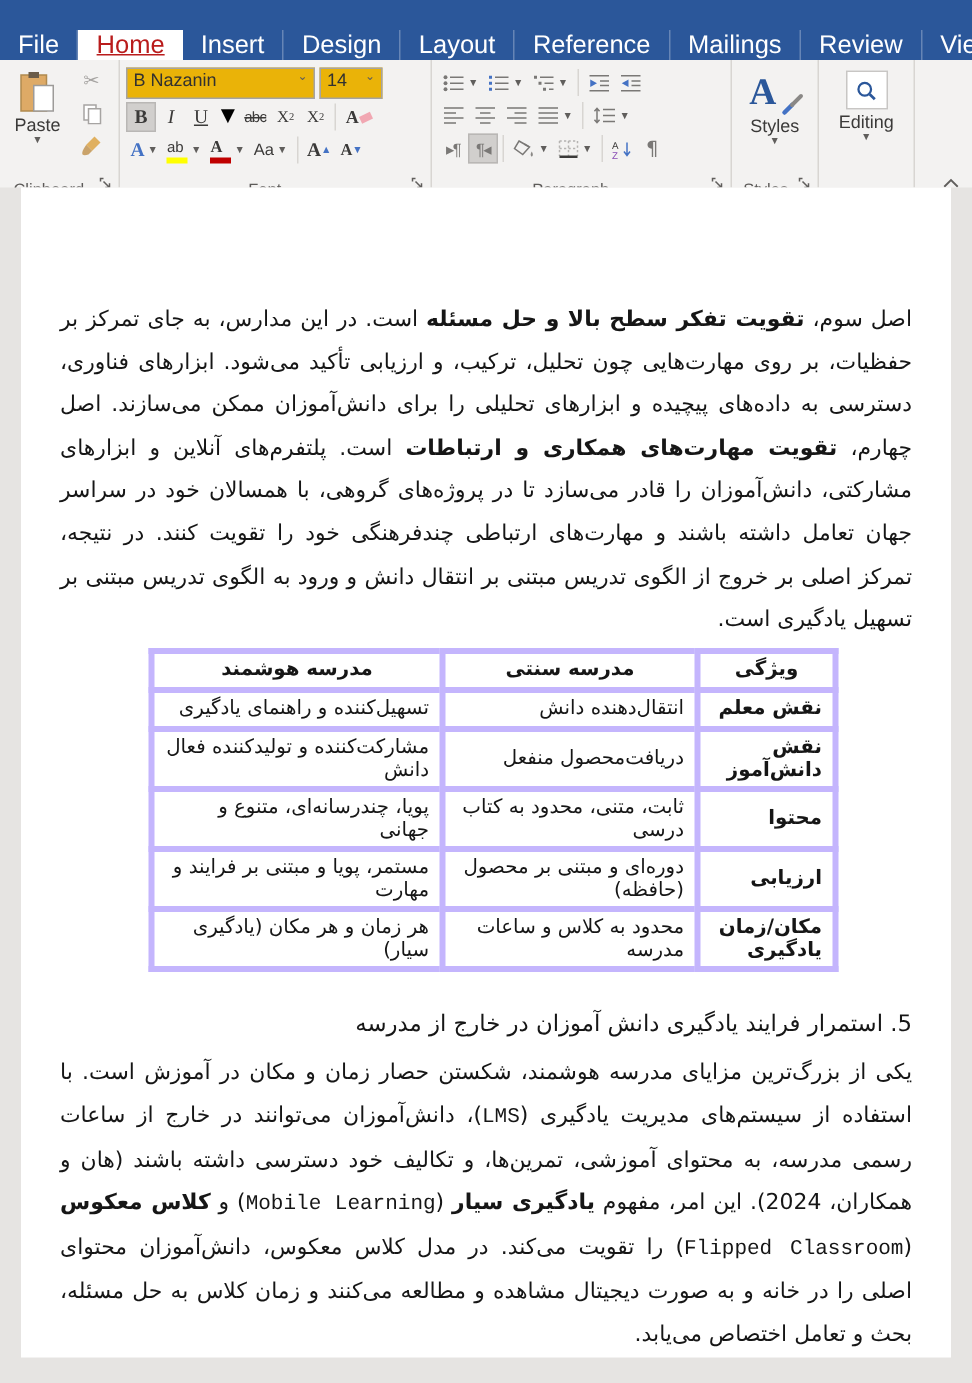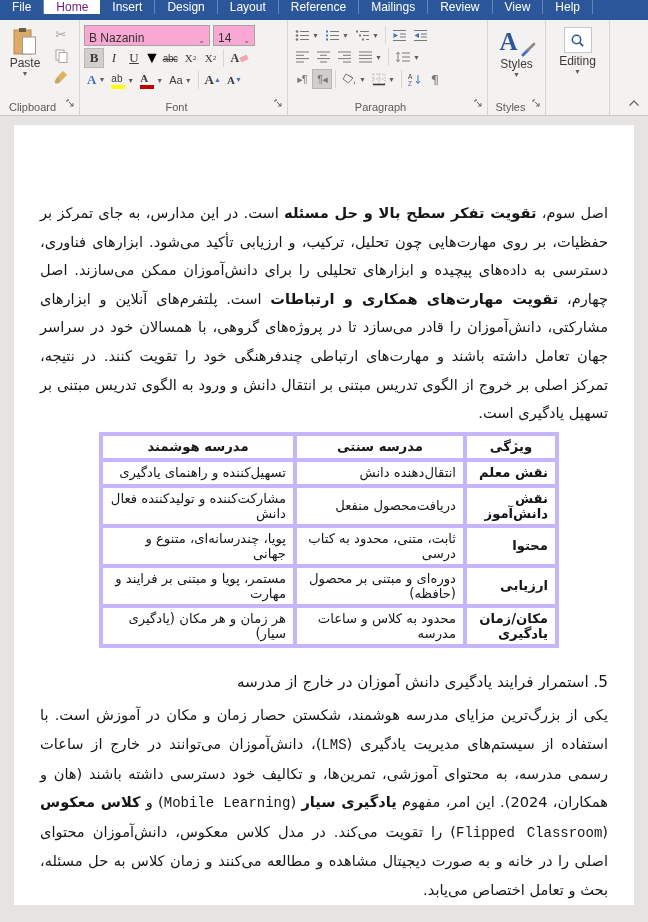--- a/index.html
+++ b/index.html
@@ -1,22 +1,22 @@
 <!DOCTYPE html>
 <html lang="en"><head>
 <meta charset="utf-8">
 <style>
   * { box-sizing: border-box; margin: 0; padding: 0; }
   html,body { width:648px; height:922px; overflow:hidden; }
   body { font-family:"Liberation Sans", sans-serif; background:#e6e4e2; position:relative; }
 
   
-  .tabbar { height:20px; background:#2b579a; display:flex; align-items:flex-start; color:#fff; font-size:12px; }
+  .tabbar { height:40px; background:#2b579a; display:flex; align-items:flex-end; color:#fff; font-size:17px; }
   .tab { display:flex; align-items:center; padding:0 12px; border-right:1px solid rgba(255,255,255,.28); cursor:default; white-space:nowrap; }
-  .tab.active { background:#fff; color:#701a75; border-right:none; }
+  .tab.active { background:#fff; color:#b91c1c; border-right:none;text-decoration:underline; }
   .tellme { display:flex; align-items:center; gap:7px; padding:0 12px; margin-left:16px; }
 
   
   .ribbon { height:96px; background:#f3f2f1; display:flex; position:relative; border-bottom:1px solid #c8c6c4; }
   .rgroup { position:relative; border-right:1px solid #d8d5d2; padding:5px 4px 16px 4px; }
   .gcap { position:absolute; bottom:2px; left:0; right:14px; text-align:center; font-size:11px; color:#5d5b59; }
   .launcher { position:absolute; bottom:3px; right:4px; }
   .rbtn { display:inline-flex; align-items:center; justify-content:center; height:20px; min-width:20px; padding:0 2px;
           color:#3b3a39; font-size:12px; border:1px solid transparent; }
   .rbtn.pressed { background:#d1cfcd; border-color:#b9b7b5; }
@@ -28,21 +28,21 @@
   
   .g-clip { width:80px; }
   .pastewrap { display:flex; }
   .pastebtn { width:42px; display:flex; flex-direction:column; align-items:center; font-size:12px; color:#3b3a39; padding-top:2px; }
   .pastebtn .dd { font-size:7px; color:#605e5c; }
   .clipcol { display:flex; flex-direction:column; gap:2px; margin-left:3px; }
   .smbtn { width:24px; height:19px; display:flex; align-items:center; justify-content:center; }
 
   
   .g-font { width:208px; }
-  .combo { height:21px; background:#f9a8d4; border:1px solid #a5a3a1; display:flex; align-items:flex-end; font-size:12px; color:#323130; padding:0 4px; justify-content:space-between; }
+  .combo { height:21px; background:#eab308; border:1px solid #a5a3a1; display:flex; align-items:flex-start; font-size:12px; color:#323130; padding:0 4px; justify-content:space-between; }
   .combo .chev { font-size:8px; color:#605e5c; }
   .serifb { font-family:"Liberation Serif", serif; font-weight:bold; font-size:13px; }
   .serifi { font-family:"Liberation Serif", serif; font-style:italic; font-size:13px; }
   .serifu { font-family:"Liberation Serif", serif; font-size:13px; text-decoration:underline; }
   .strike { font-size:10px; text-decoration:line-through; letter-spacing:-.5px; }
   .subsup { font-size:11px; font-family:"Liberation Serif", serif; }
   .subsup sub,.subsup sup { font-size:7px; }
   .ulbar { display:inline-block; line-height:1; }
   .ulbar .bar { display:block; height:4px; width:14px; margin-top:1px; }
   .blueA { color:#4472c4; font-weight:bold; font-size:13px; font-family:"Liberation Serif", serif; }

